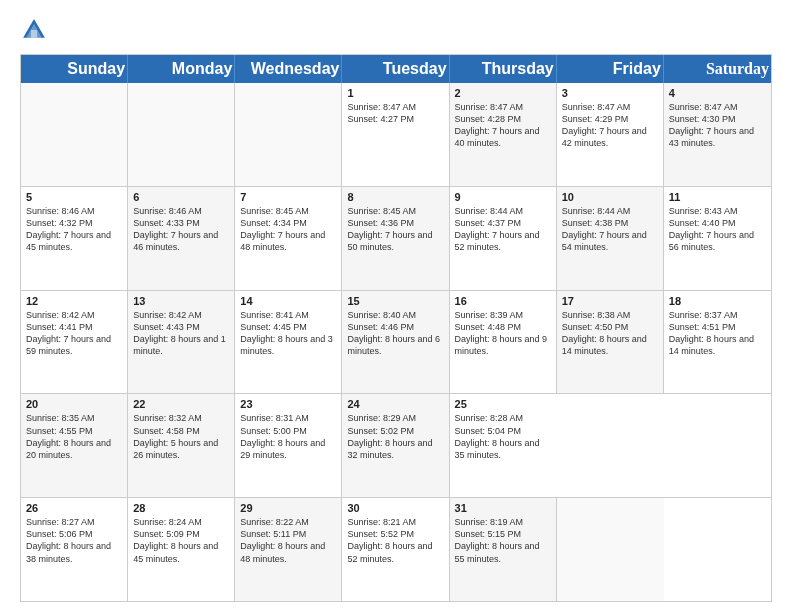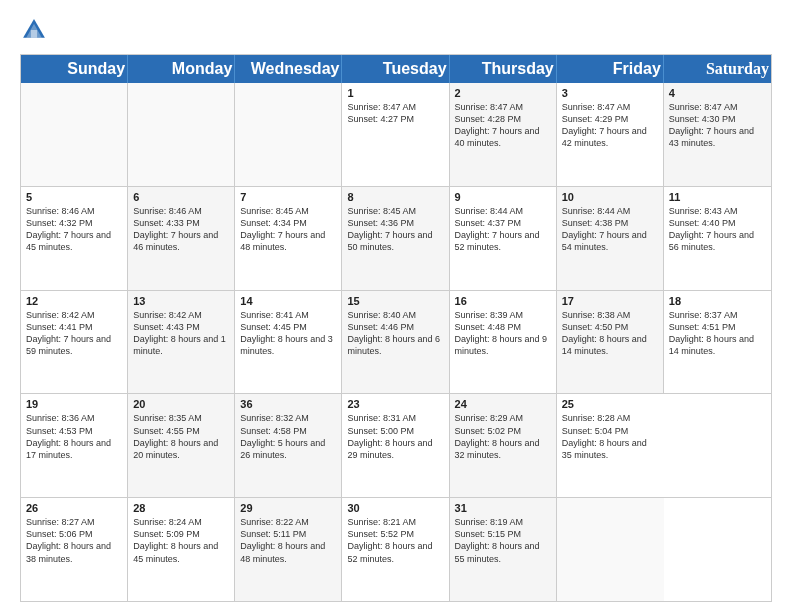--- a/index.html
+++ b/index.html
@@ -260,34 +260,28 @@
             <span class="cell-line">Daylight: 8 hours and 14 minutes.</span>
           </div>
           <div class="cal-cell">
             <span class="day-num">18</span>
             <span class="cell-line">Sunrise: 8:37 AM</span>
             <span class="cell-line">Sunset: 4:51 PM</span>
             <span class="cell-line">Daylight: 8 hours and 14 minutes.</span>
           </div>
         </div>
         <div class="cal-week">
-          <div class="cal-cell">
-            <span class="day-num">19</span>
-            <span class="cell-line">Sunrise: 8:36 AM</span>
-            <span class="cell-line">Sunset: 4:53 PM</span>
-            <span class="cell-line">Daylight: 8 hours and 17 minutes.</span>
-          </div>
           <div class="cal-cell shaded">
             <span class="day-num">20</span>
             <span class="cell-line">Sunrise: 8:35 AM</span>
             <span class="cell-line">Sunset: 4:55 PM</span>
             <span class="cell-line">Daylight: 8 hours and 20 minutes.</span>
           </div>
           <div class="cal-cell shaded">
-            <span class="day-num">36</span>
+            <span class="day-num">22</span>
             <span class="cell-line">Sunrise: 8:32 AM</span>
             <span class="cell-line">Sunset: 4:58 PM</span>
             <span class="cell-line">Daylight: 5 hours and 26 minutes.</span>
           </div>
           <div class="cal-cell">
             <span class="day-num">23</span>
             <span class="cell-line">Sunrise: 8:31 AM</span>
             <span class="cell-line">Sunset: 5:00 PM</span>
             <span class="cell-line">Daylight: 8 hours and 29 minutes.</span>
           </div>

